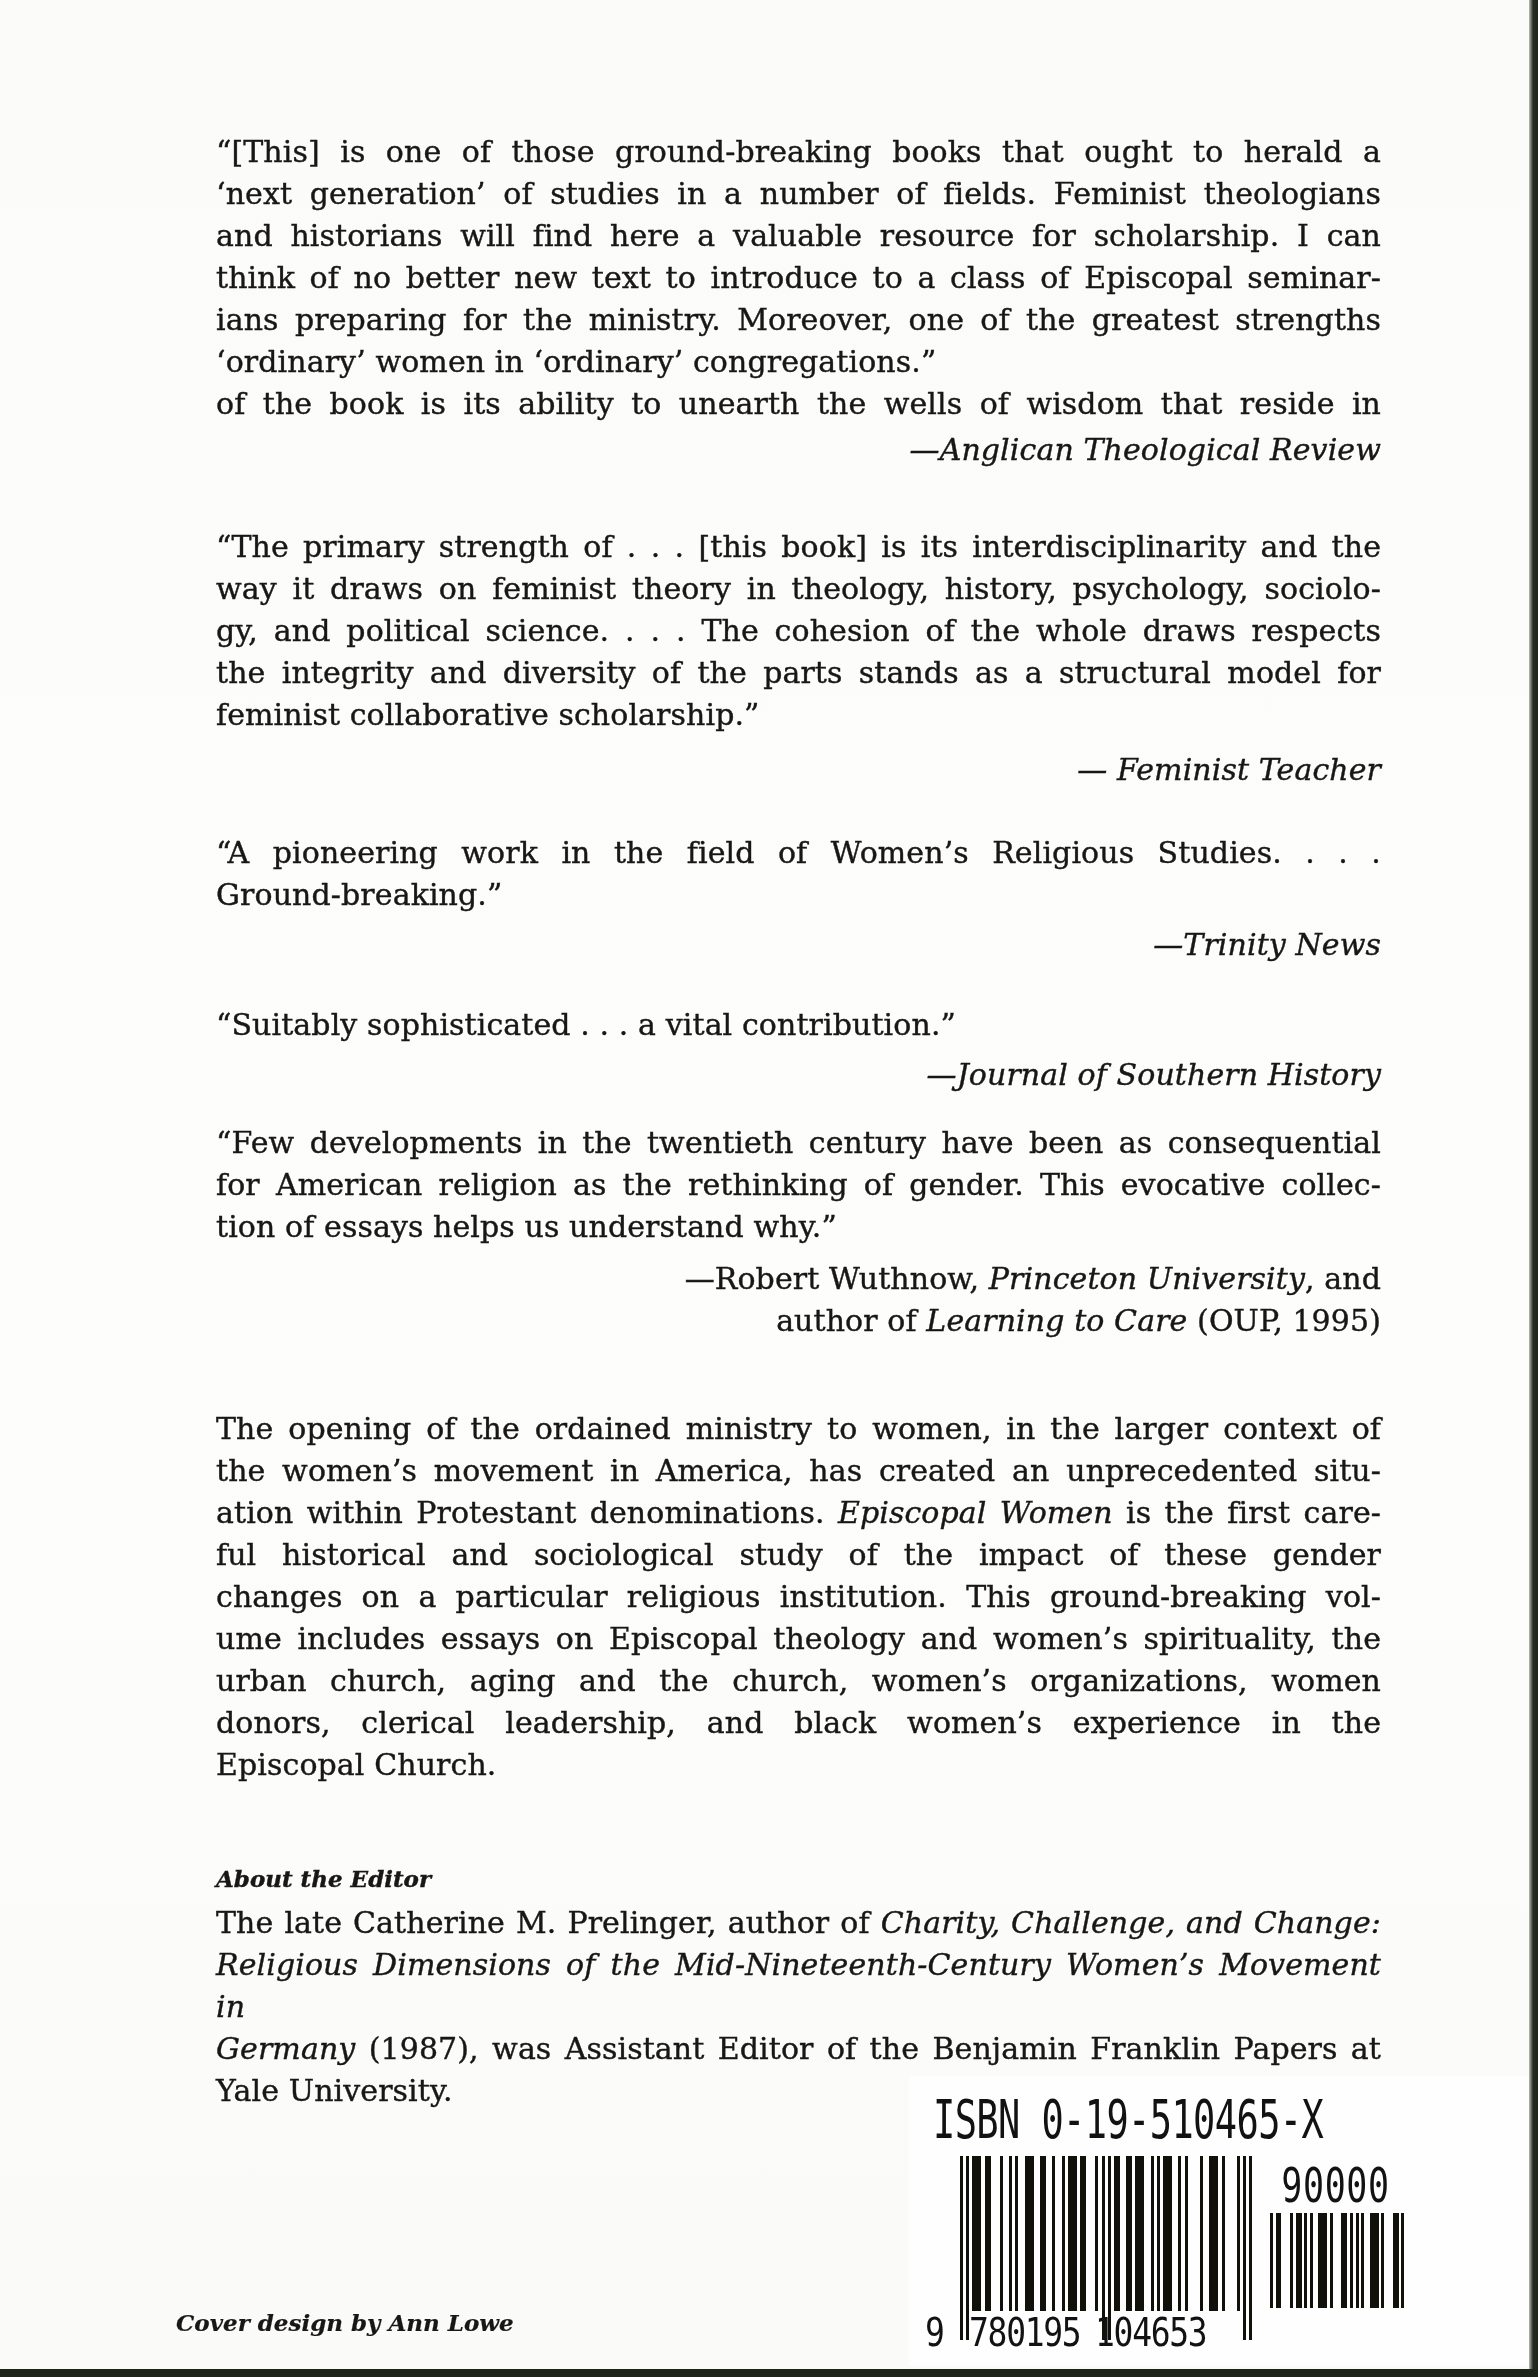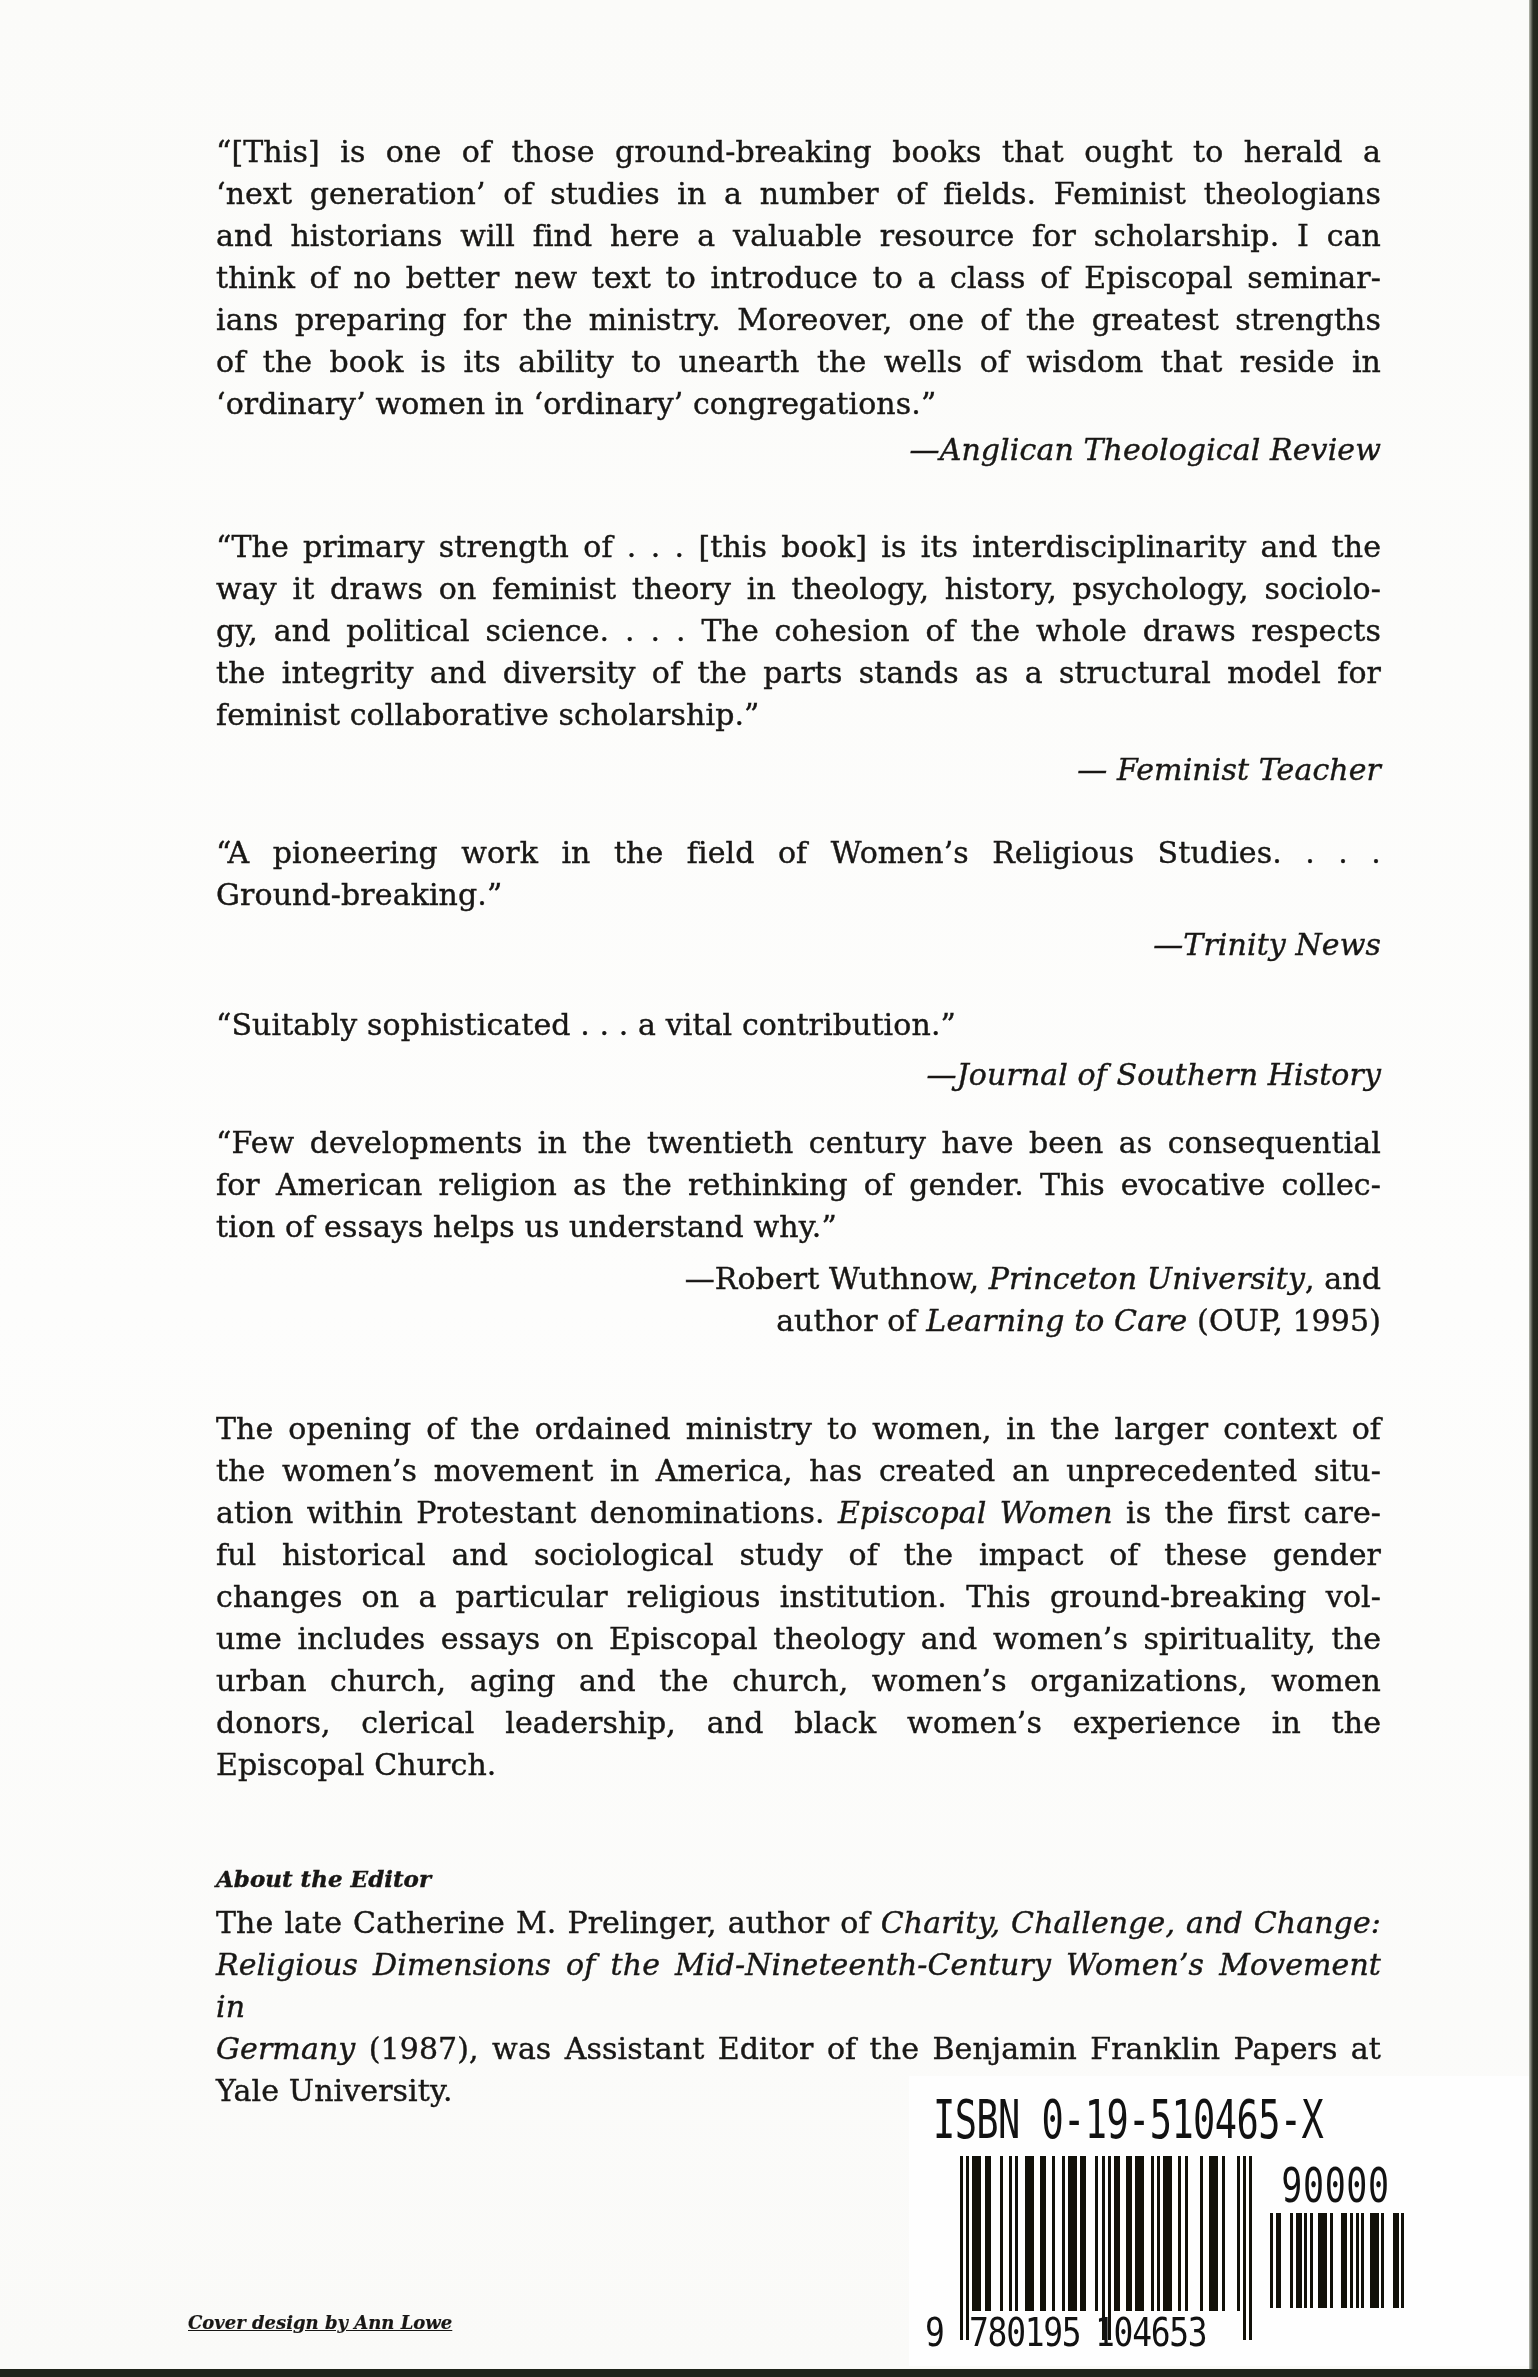--- a/index.html
+++ b/index.html
@@ -23,22 +23,22 @@
   
   .q1p{top:131px}  .q1a{top:429px}
   .q2p{top:526px}  .q2a{top:749px}
   .q3p{top:832px} .q3a{top:924px}
   .q4p{top:1004px} .q4a{top:1054px}
   .q5p{top:1122px} .q5a{top:1258px}
   .descp{top:1408px}
   .abouth{top:1858px;font-size:23px;line-height:42px;font-weight:bold;-webkit-text-stroke:0.4px #181715;}
   .aboutp{top:1902px}
   .credit{
-    position:absolute;left:188px;top:2306px;font-size:18px;line-height:33px;
-    font-weight:bold;text-decoration:underline;-webkit-text-stroke:0.2px #181715;
+    position:absolute;left:176px;top:2306px;font-size:23px;line-height:33px;
+    font-weight:bold;-webkit-text-stroke:0.2px #181715;
   }
   
   .bc-panel{position:absolute;left:909px;top:2076px;width:620px;height:290px;background:#fefefe;}
   .ocr{
     position:absolute;font-family:"DejaVu Sans Mono", monospace;color:#121212;
     transform-origin:top left;white-space:pre;
   }
   .isbn-label{left:933px;top:2090px;font-size:37px;letter-spacing:-0.6px;transform:scaleY(1.42);}
   .price-code{left:1267px;top:2159px;width:137px;text-align:center;font-size:35px;letter-spacing:0.6px;transform:scaleY(1.35);}
   .digit-lead{left:925px;top:2309px;font-size:33px;transform:scaleY(1.18);}
@@ -63,22 +63,22 @@
 
 <div class="page">
 
   <section>
     <div class="block para q1p">
         <div class="line">“[This] is one of those ground-breaking books that ought to herald a</div>
         <div class="line">‘next generation’ of studies in a number of fields. Feminist theologians</div>
         <div class="line">and historians will find here a valuable resource for scholarship. I can</div>
         <div class="line">think of no better new text to introduce to a class of Episcopal seminar-</div>
         <div class="line">ians preparing for the ministry. Moreover, one of the greatest strengths</div>
+        <div class="line last">‘ordinary’ women in ‘ordinary’ congregations.”</div>
         <div class="line">of the book is its ability to unearth the wells of wisdom that reside in</div>
-        <div class="line last">‘ordinary’ women in ‘ordinary’ congregations.”</div>
       </div>
     <div class="block attr q1a">
         <div class="line last"><i>—Anglican Theological Review</i></div>
       </div>
   </section>
 
   <section>
     <div class="block para q2p">
         <div class="line">“The primary strength of . . . [this book] is its interdisciplinarity and the</div>
         <div class="line">way it draws on feminist theory in theology, history, psychology, sociolo-</div>

